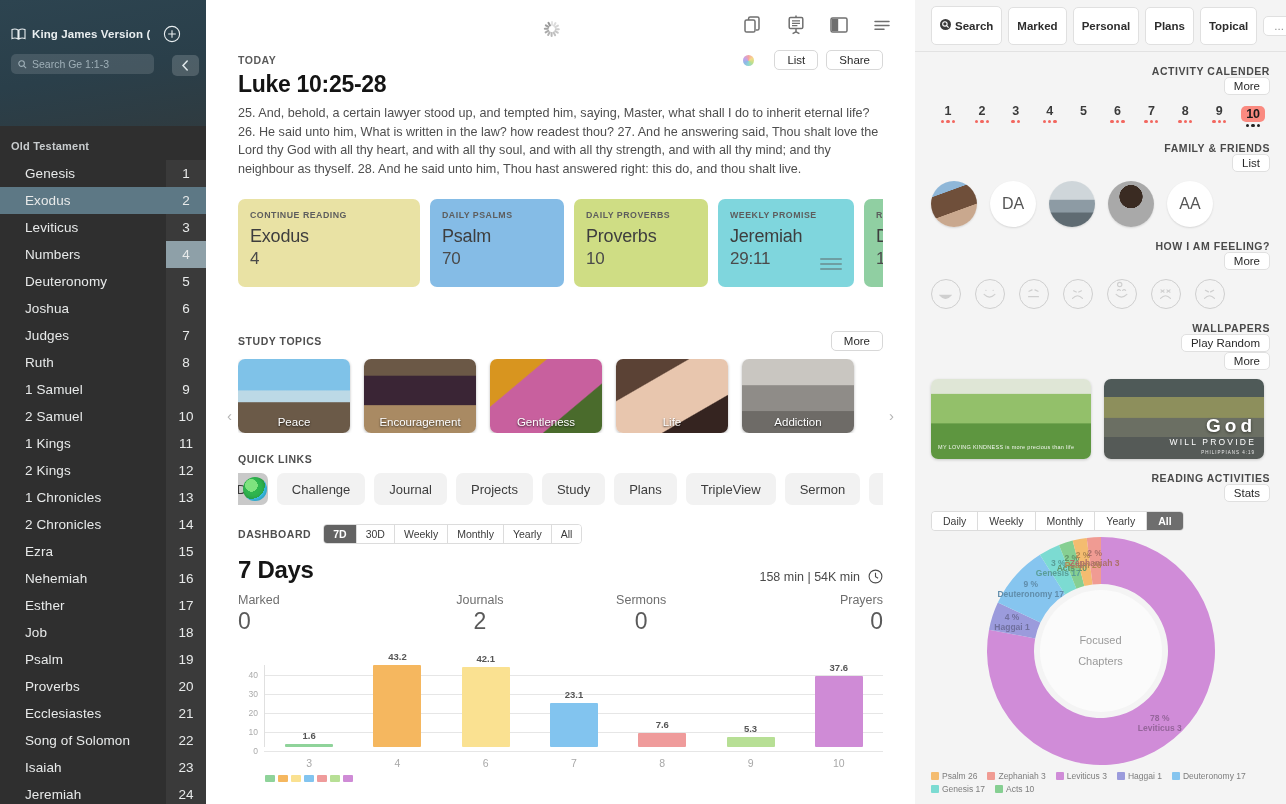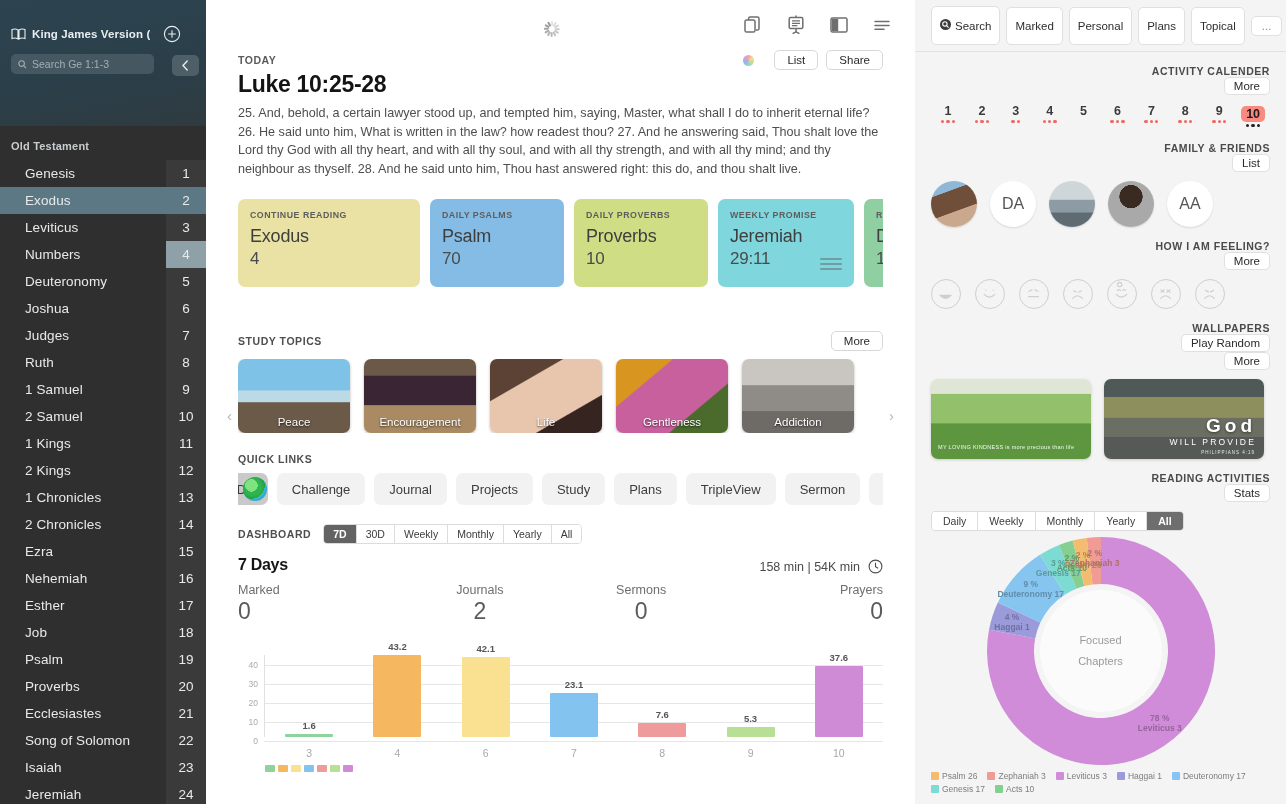--- a/index.html
+++ b/index.html
@@ -198,21 +198,21 @@
     display: flex; border: 1px solid #dcdcdc; border-radius: 4px; overflow: hidden;
   }
   .seg span {
     font-size: 10.5px; padding: 3px 9px; color: #3b3b3b;
     border-right: 1px solid #dcdcdc; background: #fff;
   }
   .seg span:last-child { border-right: 0; }
   .seg span.on { background: #636363; color: #fff; font-weight: bold; }
 
   .days-row { display: flex; align-items: flex-end; margin-top: 12px; }
-  .days-title { font-size: 16px; font-weight: bold; color: #151515; flex: 1; letter-spacing:-.3px;}
+  .days-title { font-size: 24px; font-weight: bold; color: #151515; flex: 1; letter-spacing:-.3px;}
   .mins { font-size: 12.5px; color: #4b4b4b; margin-right: 8px; }
   .clock { width: 15px; height: 15px; color:#4b4b4b;}
 
   .stats-row { display: flex; margin-top: 9px; }
   .stat { flex: 1; }
   .stat .sk { font-size: 12.5px; color: #6e6e6e; }
   .stat .sv { font-size: 23px; color: #5a5a5a; margin-top: 1px; font-weight: 300;}
   .stat.r { text-align: right; }
   .stat.c { text-align: center; }
 
@@ -247,21 +247,21 @@
   .rpanel {
     width: 371px; flex: 0 0 371px; height: 804px;
     background: #f4f4f4; overflow: hidden; position: relative;
   }
   .rp-top {
     height: 52px; display: flex; align-items: center; gap: 6px;
     padding: 0 12px 0 16px; border-bottom: 1px solid #e2e2e2;
   }
   .chip {
     background: #fff; border: 1px solid #e0e0e0; border-radius: 5px;
-    font-size: 11.5px; font-weight: normal; color: #2d2d2d; padding: 12px 8px;
+    font-size: 11.5px; font-weight: bold; color: #2d2d2d; padding: 12px 8px;
     display: flex; align-items: center; gap: 4px; white-space: nowrap;
   }
   .chip.dots { margin-left: auto; color: #909090; padding: 3px 10px; font-weight:normal;}
   .rsec {
     padding: 13px 16px 0 16px;
   }
   .rsec-head { display: flex; align-items: flex-end; margin-bottom: 9px; flex-direction: column; }
   .rsec-title {
     font-size: 10.5px; font-weight: bold; color: #4a4a4a;
     letter-spacing: .55px; flex: 1;
@@ -594,25 +594,25 @@
       <div class="topics-wrap">
         <span class="arrow-l">‹</span>
         <span class="arrow-r">›</span>
         <div class="topics" id="topics-host">
             <div class="topic" style="background: linear-gradient(rgb(127, 194, 232) 0px, rgb(127, 194, 232) 42%, rgb(188, 217, 230) 43%, rgb(188, 217, 230) 58%, rgb(107, 90, 72) 59%, rgb(107, 90, 72) 100%);">
               <div class="tlabel">Peace</div>
             </div>
             <div class="topic" style="background: linear-gradient(rgb(107, 88, 70) 0px, rgb(107, 88, 70) 22%, rgb(58, 37, 53) 23%, rgb(58, 37, 53) 62%, rgb(169, 138, 99) 63%, rgb(169, 138, 99) 100%);">
               <div class="tlabel">Encouragement</div>
             </div>
+            <div class="topic" style="background: linear-gradient(140deg, rgb(216, 149, 31) 0px, rgb(216, 149, 31) 28%, rgb(200, 96, 158) 29%, rgb(200, 96, 158) 70%, rgb(74, 107, 44) 71%, rgb(74, 107, 44) 100%);">
+              <div class="tlabel">Gentleness</div>
+            </div>
             <div class="topic" style="background: linear-gradient(150deg, rgb(91, 66, 53) 0px, rgb(91, 66, 53) 30%, rgb(232, 198, 174) 31%, rgb(232, 198, 174) 72%, rgb(53, 36, 32) 73%, rgb(53, 36, 32) 100%);">
               <div class="tlabel">Life</div>
-            </div>
-            <div class="topic" style="background: linear-gradient(140deg, rgb(216, 149, 31) 0px, rgb(216, 149, 31) 28%, rgb(200, 96, 158) 29%, rgb(200, 96, 158) 70%, rgb(74, 107, 44) 71%, rgb(74, 107, 44) 100%);">
-              <div class="tlabel">Gentleness</div>
             </div>
             <div class="topic" style="background: linear-gradient(rgb(201, 198, 193) 0px, rgb(201, 198, 193) 35%, rgb(143, 140, 136) 36%, rgb(143, 140, 136) 70%, rgb(110, 107, 103) 71%, rgb(110, 107, 103) 100%);">
               <div class="tlabel">Addiction</div>
             </div>
           </div>
       </div>
 
       <div class="sec-head">
         <span class="sec-title">QUICK LINKS</span>
       </div>

